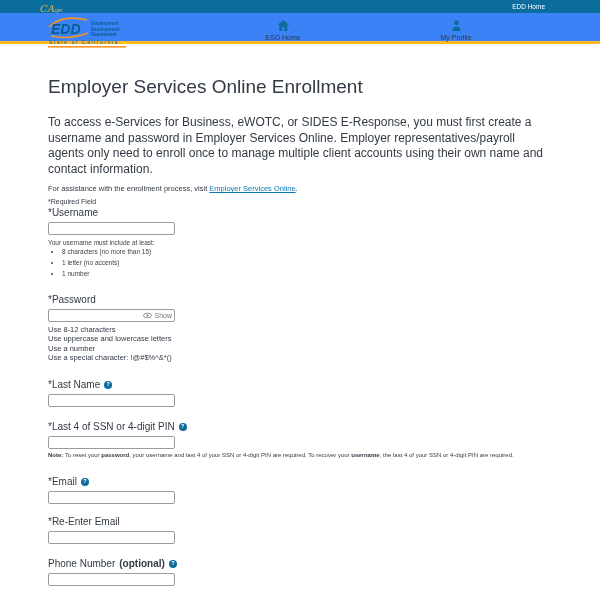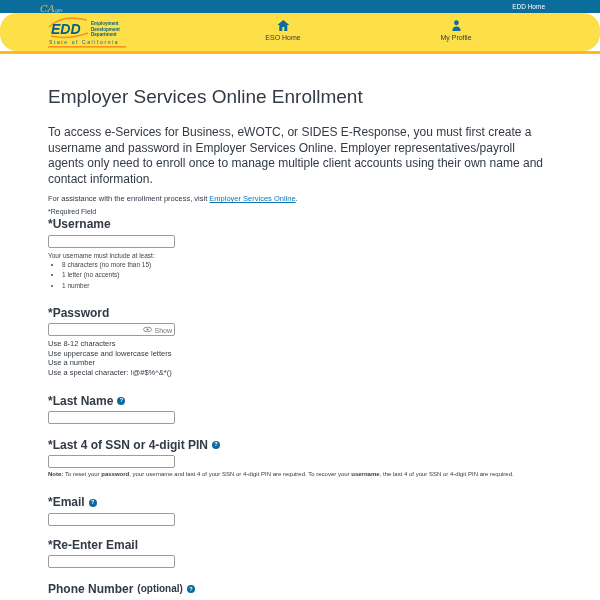--- a/index.html
+++ b/index.html
@@ -18,21 +18,21 @@
   }
   .ca-logo { line-height:1; cursor:pointer; }
   .ca-logo .ca {
     font-family:"DejaVu Serif", serif; font-style:italic; font-weight:normal;
     font-size:10px; color:#ddb15d;
   }
   .ca-logo .gov { font-size:4.5px; color:#d9c08a; margin-left:-1px; }
   .utility-link { color:#ffffff; font-size:6.5px; text-decoration:none; cursor:pointer; }
 
   
-  .site-header { position:relative; height:38px; background:#fde047;border-radius:17px; }
+  .site-header { position:relative; height:28px; background:#3b82f6; }
   .edd-logo { position:absolute; left:48px; top:3px; cursor:pointer; }
   .nav-item {
     position:absolute; top:7px; transform:translateX(-50%);
     display:flex; flex-direction:column; align-items:center; gap:3px;
     font-size:7px; color:#323a45; cursor:pointer; text-align:center;
   }
   .nav-eso { left:283px; }
   .nav-profile { left:456px; }
   .gold-rule { height:3px; background:#fdb81e; }
 
@@ -46,21 +46,21 @@
 
   .group { margin-top:16px; }
   .g-username { margin-top:2px; }
   .g-repassword { margin-top:14px; }
   .g-ssn { margin-top:14px; }
   .g-email { margin-top:18px; }
   .g-reemail { margin-top:12px; }
   .g-phone { margin-top:14px; }
 
   .label-row { display:flex; align-items:center; gap:4px; margin-bottom:3px; }
-  .label { font-size:12px; font-weight:bold; line-height:1.2; color:#323a45; }
+  .label { font-size:10px; font-weight:normal; line-height:1.2; color:#323a45; }
   .label-opt { font-size:10px; font-weight:bold; }
   .help {
     width:8px; height:8px; border-radius:50%; background:#0c6a9e; color:#fff;
     font-size:5.5px; font-weight:bold; display:inline-flex;
     align-items:center; justify-content:center; line-height:1; cursor:pointer; flex:0 0 auto;
   }
   .input {
     display:block; width:127px; height:13px;
     border:1px solid #9b9b9b; border-radius:2px; background:#fff;
     font-size:8px; padding:0 3px; color:#323a45;

